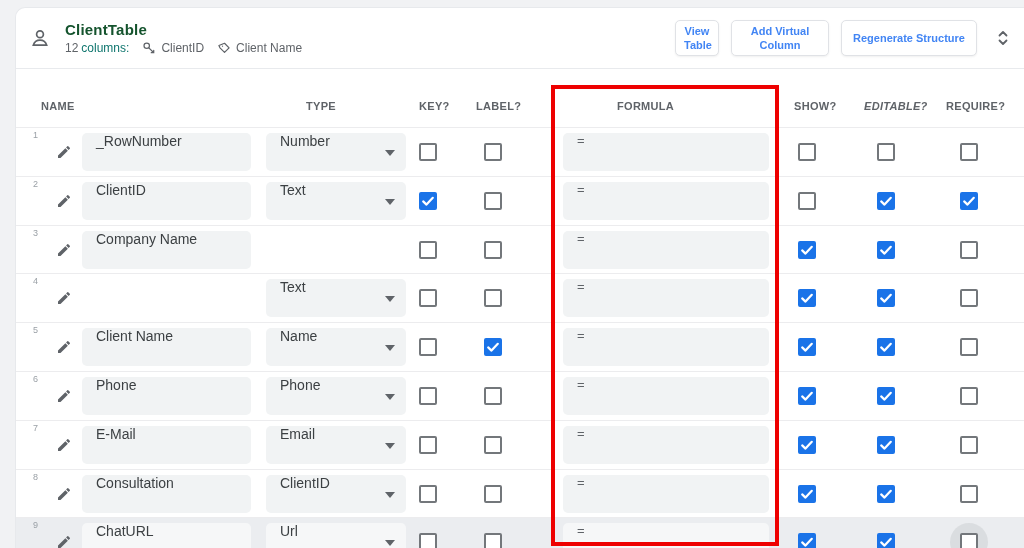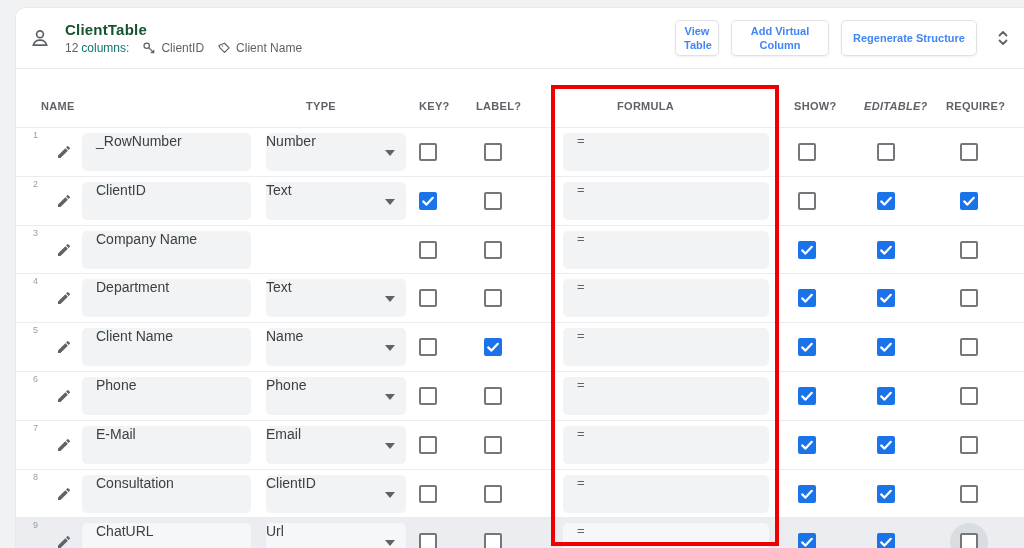--- a/index.html
+++ b/index.html
@@ -46,21 +46,21 @@
   .rows { position:absolute; left:0; top:119px; right:0; bottom:0; overflow:hidden; }
   .row { position:relative; height:48.8px; border-top:1px solid #ececee; background:#fff; }
   .row.hl { background:#ebedf0; }
   .row-num { position:absolute; left:17px; top:2px; font-size:9px; color:#9aa0a6; }
   .pencil { position:absolute; left:40px; top:16px; width:16px; height:16px;
             color:#5f6368; cursor:pointer; }
   .field { position:absolute; top:5px; height:38px; background:#f1f3f4; border-radius:5px;
            display:flex; align-items:flex-start; font-size:14px; color:#3c4043; cursor:text; }
   .row.hl .field { background:#f6f7f8; }
   .name-f { left:66px; width:169px; padding-left:14px; }
-  .type-f { left:250px; width:140px; cursor:pointer; }
+  .type-f { left:250px; width:140px; padding-left:14px; cursor:pointer; }
   .type-caret { position:absolute; right:11px; top:17px; width:10px; height:6px; color:#5f6368; }
   .formula-f { left:547px; width:206px; padding-left:14px; font-size:13px; color:#5f6368; }
 
   .cb { position:absolute; top:15px; width:18px; height:18px; border:2px solid #73777b;
         border-radius:2px; background:#fff; cursor:pointer; }
   .cb svg { display:none; position:absolute; left:-1px; top:-1px; width:16px; height:16px; }
   .cb.checked { background:#1a73e8; border-color:#1a73e8; }
   .cb.checked svg { display:block; color:#fff; }
   .cb-key{left:403px;} .cb-label{left:468px;} .cb-show{left:782px;}
   .cb-edit{left:861px;} .cb-req{left:944px;}
@@ -232,23 +232,20 @@
     </div>
     <div class="cb cb-req">
       
     </div>
   </div>
       <div class="row">
     <span class="row-num">4</span>
     <svg class="pencil" viewBox="0 0 24 24" fill="currentColor">
       <path d="M3 17.25V21h3.75L17.81 9.94l-3.75-3.75L3 17.25zM20.71 7.04a.996.996 0 0 0 0-1.41l-2.34-2.34a.996.996 0 0 0-1.41 0l-1.83 1.83 3.75 3.75 1.83-1.83z"></path>
     </svg>
-    <div class="field name-f">
-          <span>Department</span>
-        </div>
     <div class="field type-f">
       <span>Text</span>
       <svg class="type-caret" viewBox="0 0 10 6" fill="currentColor">
             <path d="M0 0 L10 0 L5 6 Z"></path>
           </svg>
     </div>
     <div class="cb cb-key">
       
     </div>
     <div class="cb cb-label">

